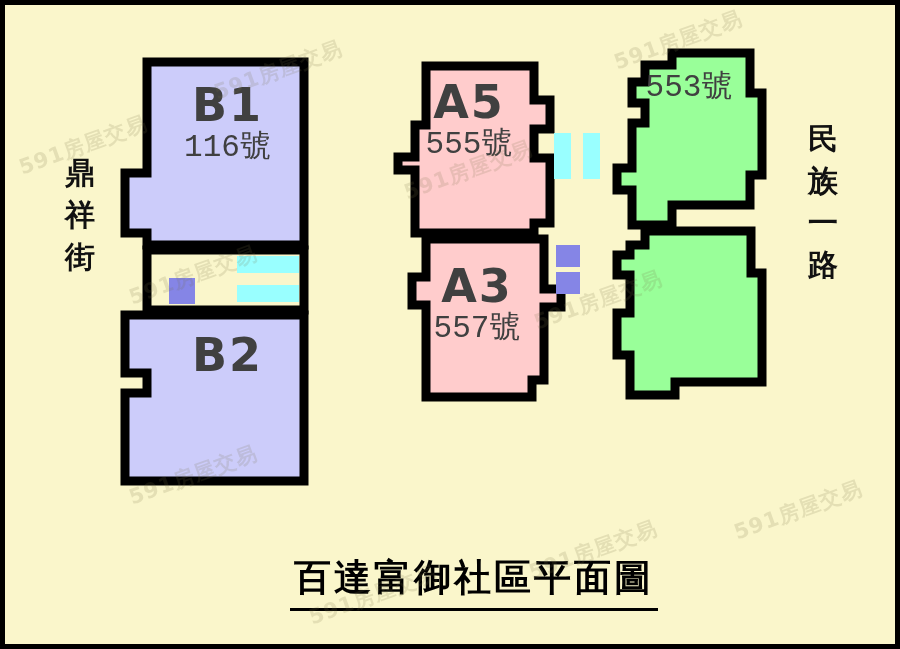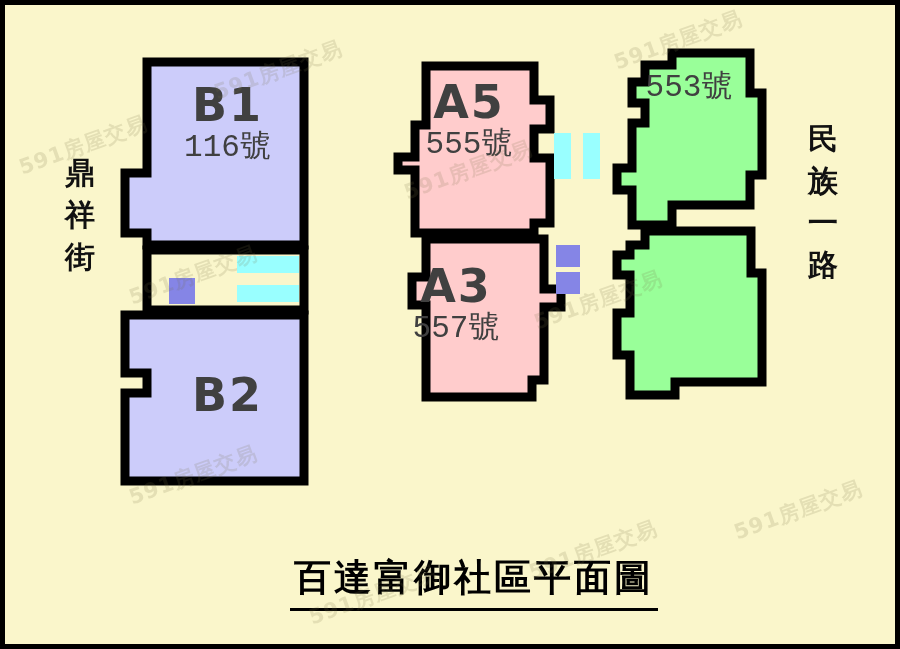--- a/index.html
+++ b/index.html
@@ -136,30 +136,30 @@
 
     <rect x="551" y="240" width="24" height="22" fill="#8585E6"></rect>
     <rect x="551" y="267" width="24" height="22" fill="#8585E6"></rect>
   </svg>
 
   <div class="unit-label" style="left:150px; top:75px; width:145px;">
     <div class="unit-code">B1</div>
     <div class="unit-number">116號</div>
   </div>
 
-  <div class="unit-label" style="left:150px; top:325px; width:145px;margin-top:40px;">
+  <div class="unit-label" style="left:150px; top:325px; width:145px;">
     <div class="unit-code">B2</div>
   </div>
 
   <div class="unit-label" style="left:399px; top:72px; width:130px;">
     <div class="unit-code">A5</div>
     <div class="unit-number">555號</div>
   </div>
 
-  <div class="unit-label" style="left:386px; top:256px; width:130px;">
+  <div class="unit-label" style="left:407px; top:256px; width:130px;">
     <div class="unit-code">A3</div>
     <div class="unit-number">557號</div>
   </div>
 
   <div class="unit-label" style="left:613px; top:65px; width:142px;">
     <div class="unit-number">553號</div>
   </div>
 
   <div class="unit-label" style="left:615px; top:255px; width:142px;">
   </div>

